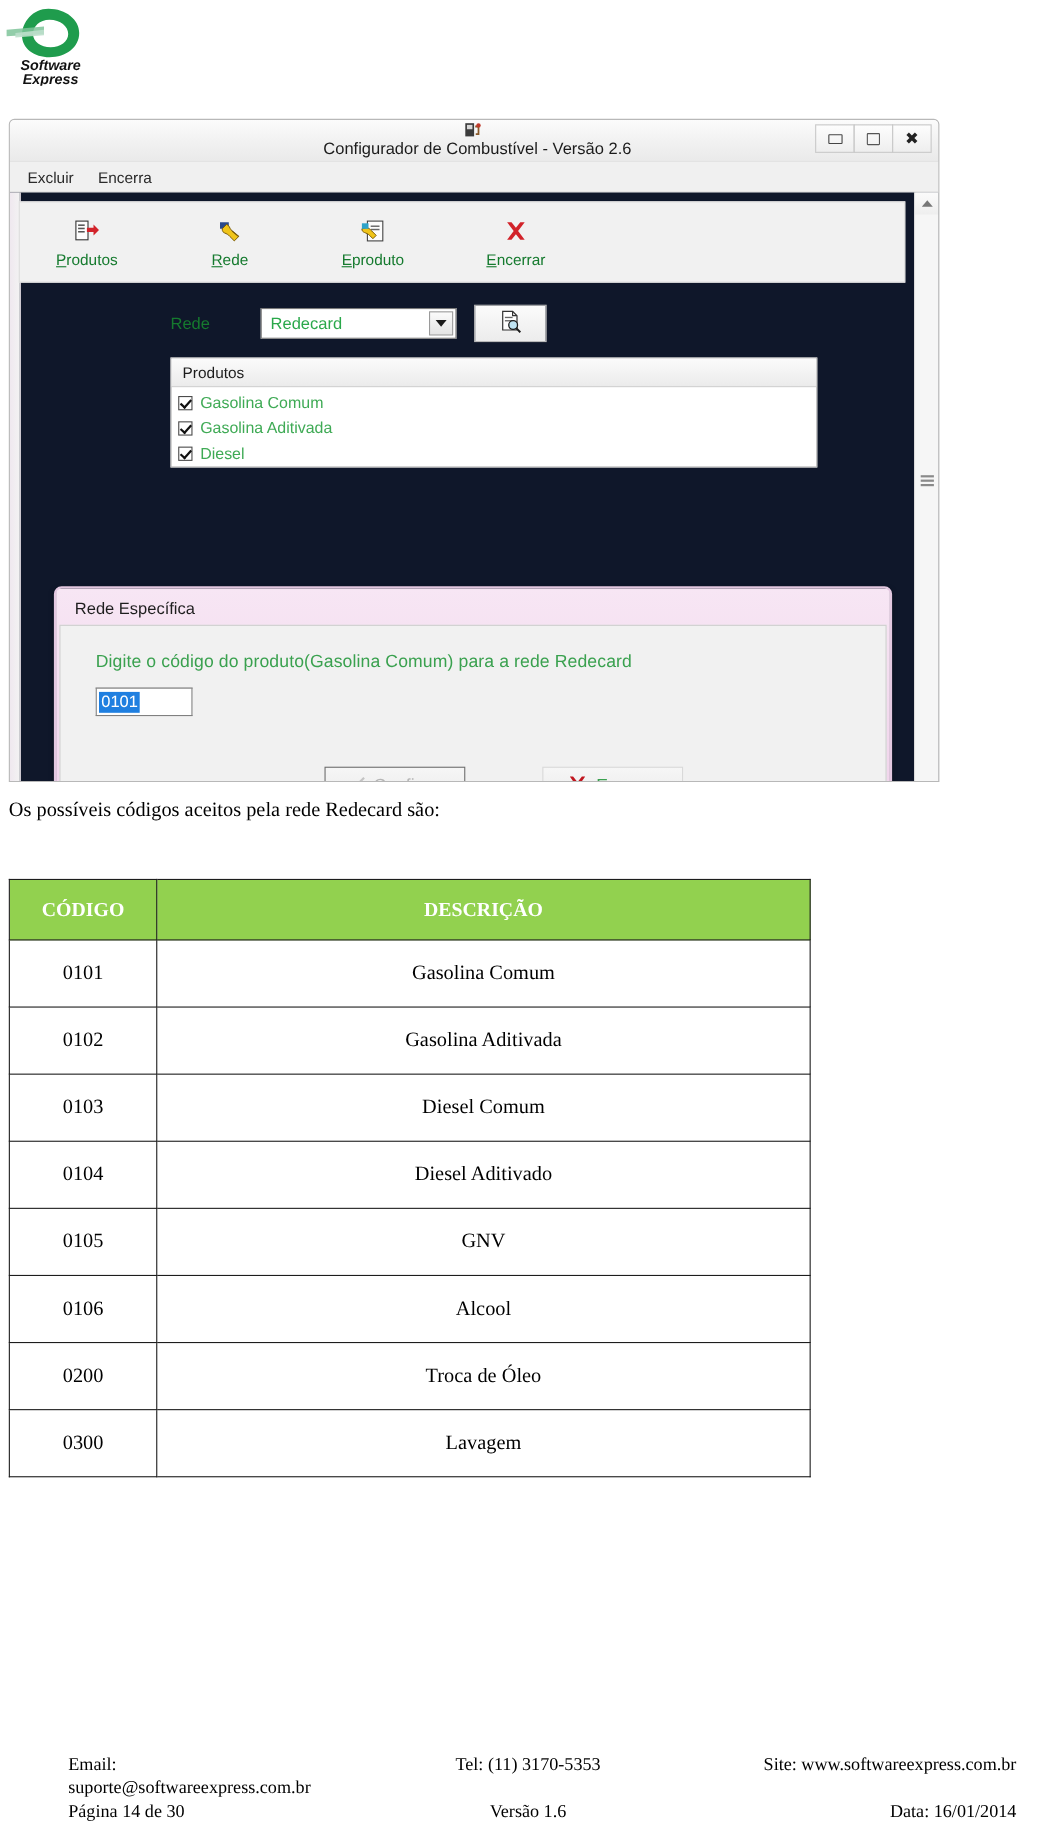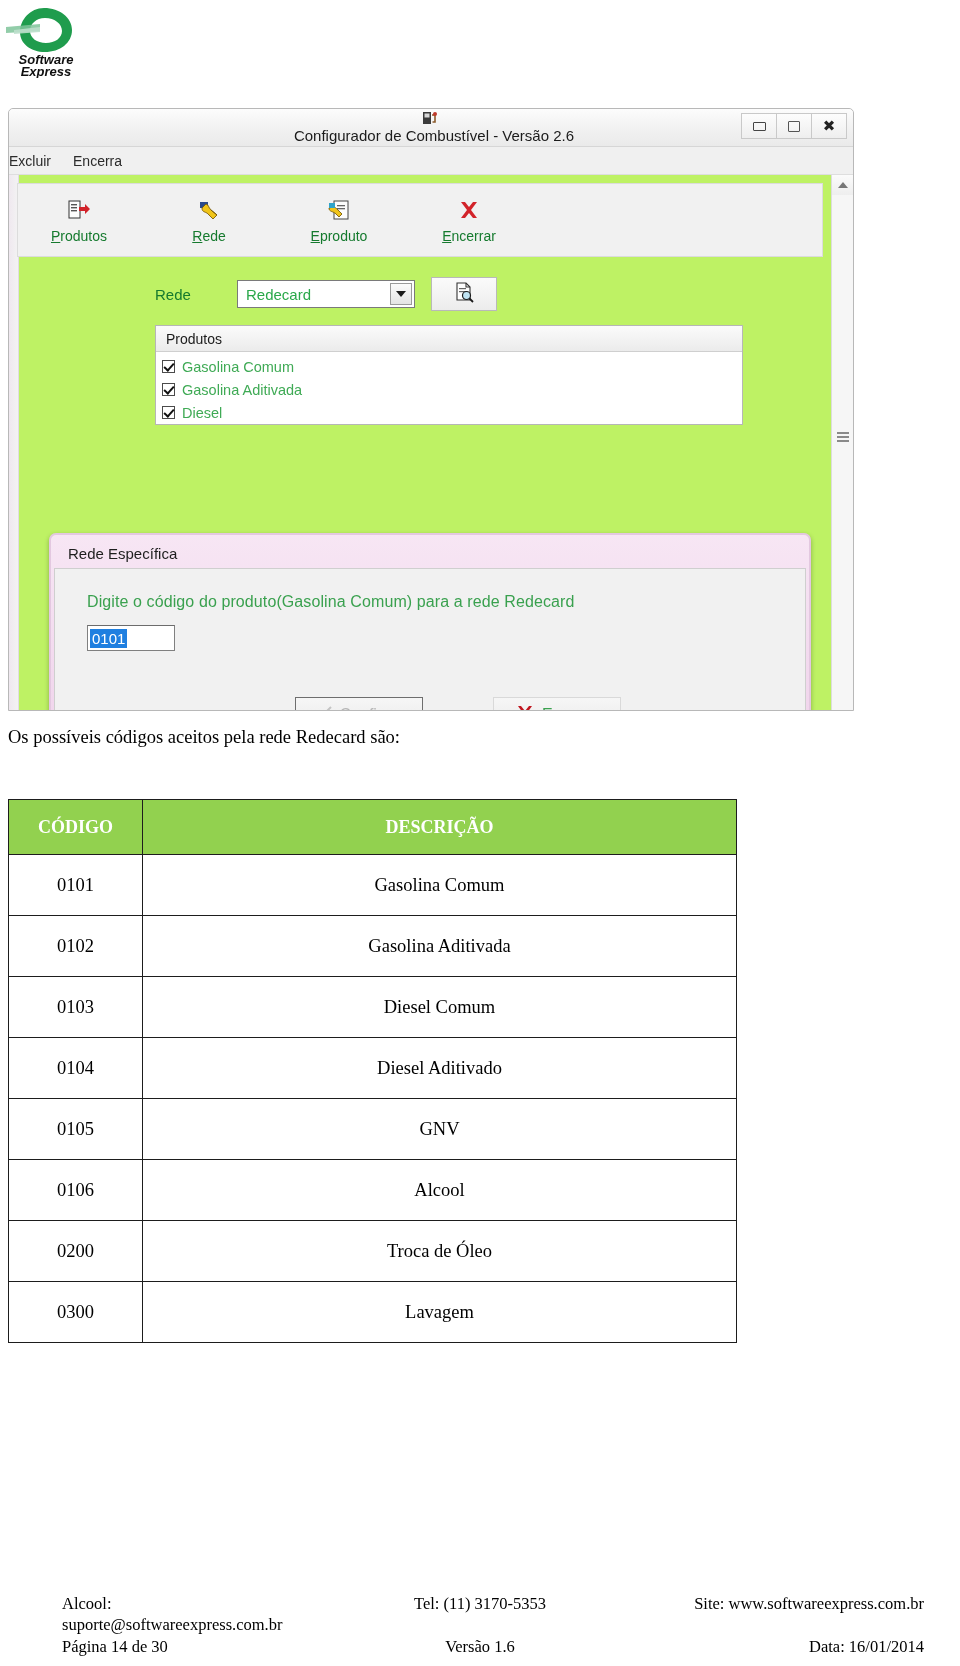--- a/index.html
+++ b/index.html
@@ -79,31 +79,32 @@
   .win-btn .glyph-min { width: 13px; height: 9px; border: 1.5px solid #444; border-radius:1px;}
   .win-btn .glyph-max { width: 12px; height: 11px; border: 1.5px solid #555; border-radius:1px;}
   .win-btn .glyph-close { font-size: 15px; color:#222; line-height:1; font-family:"DejaVu Sans",sans-serif;}
 
   .menubar {
     height: 28px;
     background: #f0f0f0;
     border-bottom: 1px solid #dedede;
     display: flex;
     align-items: center;
+    padding-left: 16px;
     gap: 22px;
   }
   .menubar span {
     font-size: 14px;
     color: #2b2b2b;
   }
 
   .win-body {
     position: relative;
     height: calc(100% - 66px);
-    background: #bef264;
+    background: #0f172a;
     display: flex;
   }
   .win-content {
     flex: 1 1 auto;
     position: relative;
     overflow: hidden;
   }
 
   
   .toolbar {
@@ -585,21 +586,21 @@
     </tr>
     <tr>
       <td class="c-code">0300</td>
       <td>Lavagem</td>
     </tr>
   </tbody>
 </table>
 
 <div class="footer">
   <div class="frow">
-    <span class="fcol left">Alcool: suporte@softwareexpress.com.br</span>
+    <span class="fcol left">Email: suporte@softwareexpress.com.br</span>
     <span class="fcol mid">Tel: (11) 3170-5353</span>
     <span class="fcol right">Site: www.softwareexpress.com.br</span>
   </div>
   <div class="frow">
     <span class="fcol left">Página 14 de 30</span>
     <span class="fcol mid">Versão 1.6</span>
     <span class="fcol right">Data: 16/01/2014</span>
   </div>
 </div>
 

